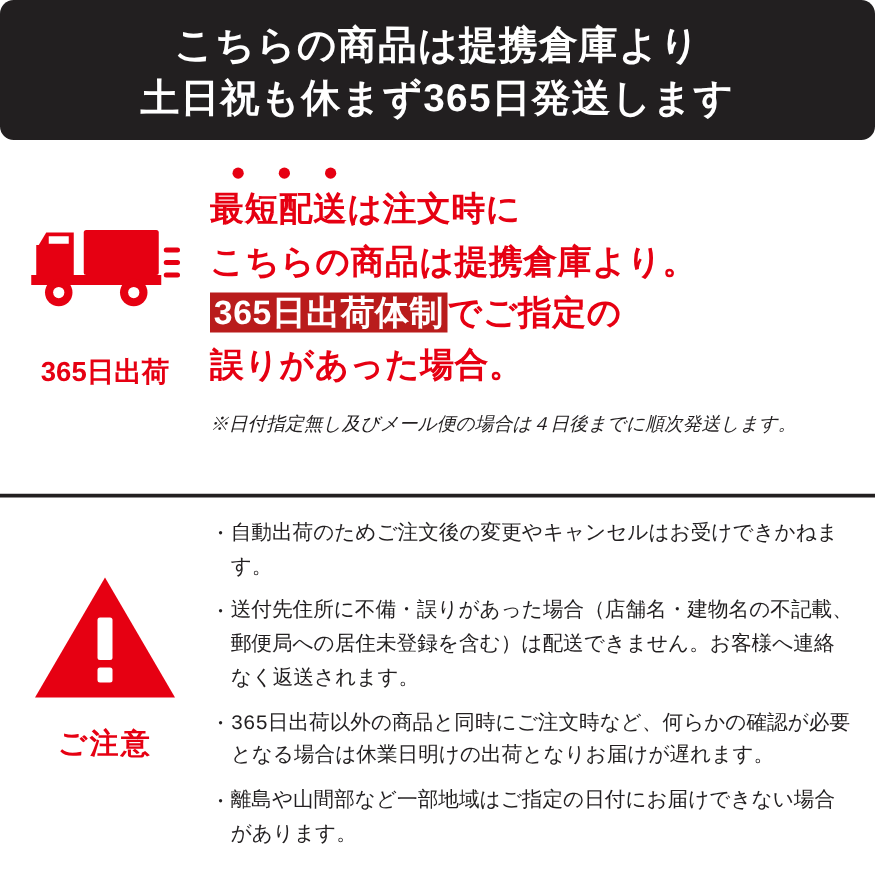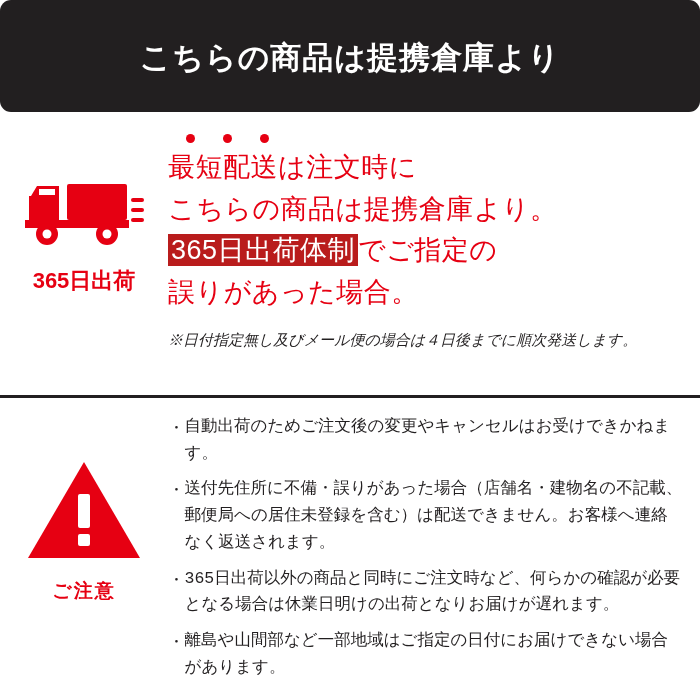--- a/index.html
+++ b/index.html
@@ -55,21 +55,21 @@
     display: flex;
     flex-direction: column;
     align-items: center;
     padding-top: 46px;
   }
   .truck-svg { display: block; }
   .truck-caption {
     color: #e60012;
     font-size: 22px;
     font-weight: bold;
-    margin-top: 10px;
+    margin-top: 26px;
     letter-spacing: 0px;
   }
   .middle-text {
     flex: 1 1 auto;
     padding-right: 10px;
     padding-top: 6px;
   }
   .dots {
     display: flex;
     gap: 28px;
@@ -79,21 +79,21 @@
   .dots span {
     width: 9px;
     height: 9px;
     background: #e60012;
     border-radius: 50%;
     display: block;
   }
   .rline {
     color: #e60012;
     font-size: 27px;
-    font-weight: normal;
+    font-weight: bold;
     line-height: 1.54;
     white-space: nowrap;
     letter-spacing: 0.5px;
   }
   .rline .hl {
     background: #b91c1c;
     color: #ffffff;
     padding: 1px 3px;
   }
   .note {
@@ -116,21 +116,21 @@
   .warn-col {
     width: 168px;
     flex: 0 0 168px;
     display: flex;
     flex-direction: column;
     align-items: center;
     padding-top: 46px;
   }
   .warn-caption {
     color: #e60012;
-    font-size: 19px;
+    font-size: 23px;
     font-weight: bold;
     letter-spacing: 2px;
     margin-top: 12px;
     text-align: center;
   }
   .bullets {
     flex: 1 1 auto;
     padding-right: 16px;
     padding-top: 2px;
   }
@@ -149,20 +149,21 @@
   }
   .bullet .txt { flex: 1 1 auto; font-family: Liberation Mono, monospace; }
 </style>
 </head>
 <body>
 
 <div class="page">
 
   <div class="header">
     <div class="header-line">こちらの商品は提携倉庫より</div>
+    <div class="header-line">土日祝も休まず365日発送します</div>
   </div>
 
   <div class="middle">
 
     <div class="truck-col">
       <span class="truck-svg">
         <svg width="122" height="78" viewBox="0 0 122 78" xmlns="http://www.w3.org/2000/svg">
           <g fill="#e60012">
 
             <rect x="44" y="10" width="60" height="36" rx="2"></rect>

